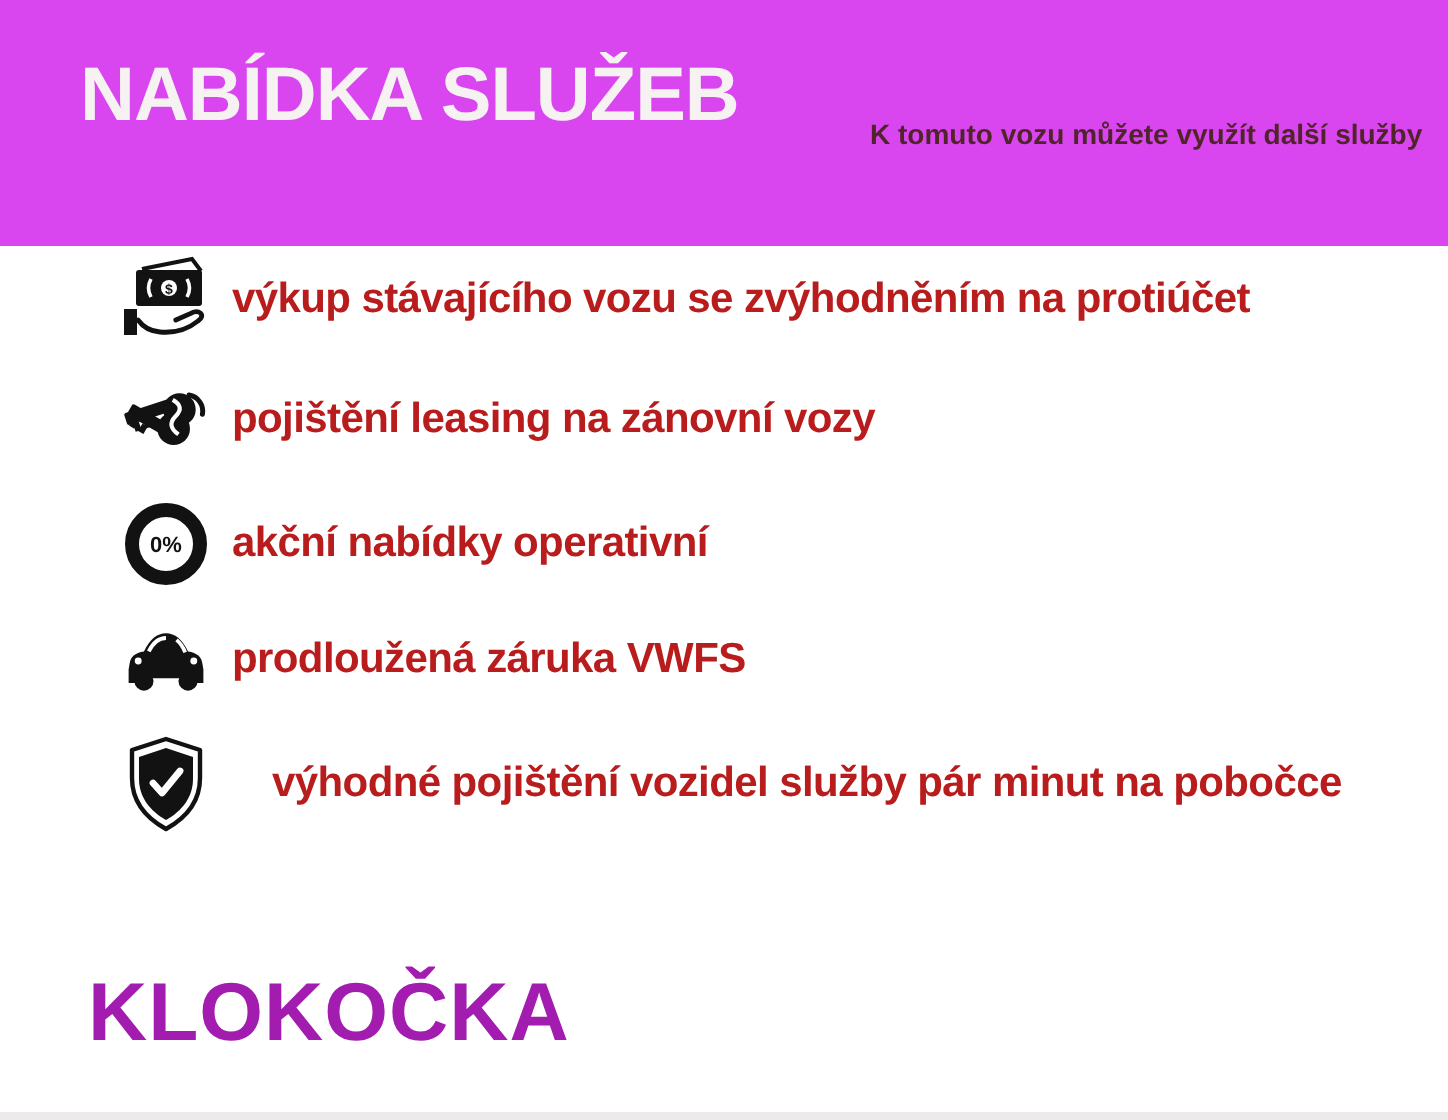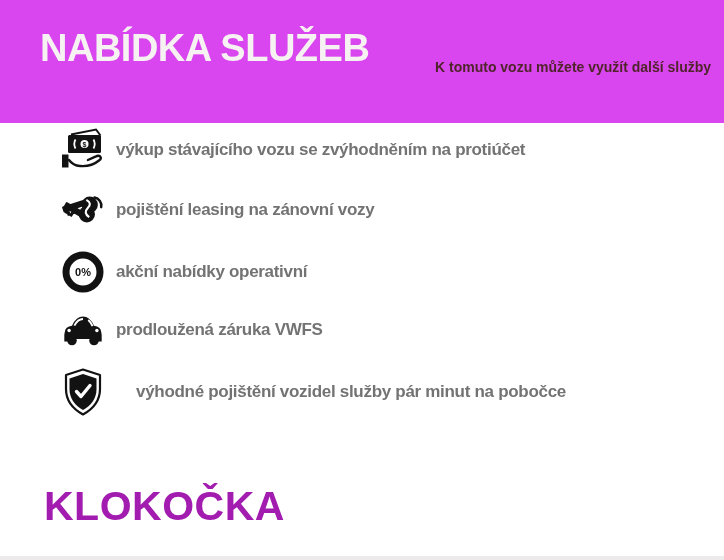--- a/index.html
+++ b/index.html
@@ -31,22 +31,22 @@
   .service-row:nth-of-type(2){top:187px;}
   .service-row:nth-of-type(3){top:249px;}
   .service-row:nth-of-type(4){top:307px;}
   .service-row:nth-of-type(5){top:369px;gap:20px;}
   .service-row:nth-of-type(6){top:427px;}
   .icon-box{
     width:46px;height:46px;flex:0 0 46px;
     display:flex;align-items:center;justify-content:center;overflow:visible;
   }
   .service-label{
-    margin-left:10px;font-size:17px;font-weight:700;letter-spacing:-0.3px;
-    color:#737373;white-space:nowrap;
+    margin-left:10px;font-size:21px;font-weight:700;letter-spacing:-0.3px;
+    color:#b91c1c;white-space:nowrap;
   }
   .logo{
     position:absolute;left:44px;top:484px;
     font-size:41px;line-height:44px;font-weight:700;letter-spacing:0.5px;
     color:#a21caf;white-space:nowrap;
   }
   .bottom-strip{
     position:absolute;left:0;bottom:0;width:724px;height:4px;background:#eceaea;
   }
   svg{display:block;}

